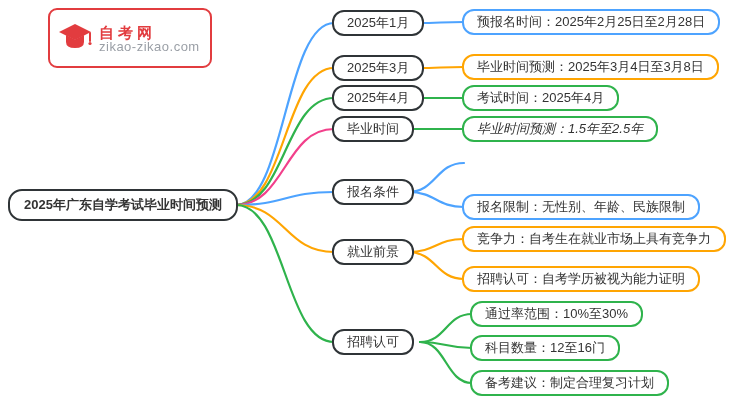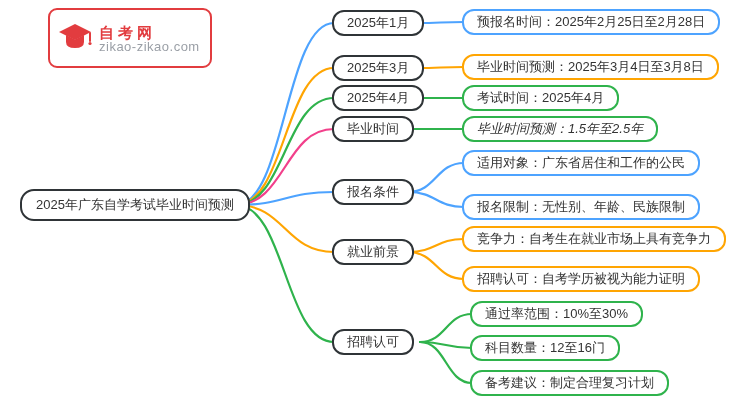--- a/index.html
+++ b/index.html
@@ -21,22 +21,21 @@
     font-size:13px; line-height:16px;
     color:var(--text);
     white-space:nowrap;
     text-align:center;
     z-index:2;
   }
   .root {
     border-radius:14px;
     padding:5px 14px;
     font-size:13px; line-height:18px;
-    font-weight:normal;
-    margin-left:12px;
+    font-weight:bold;
   }
   .c-blue   { border-color:var(--blue); }
   .c-orange { border-color:var(--orange); }
   .c-green  { border-color:var(--green); }
 
   
   #nd-root { left:8px;  top:189px; }
   #nd-b0 { left:332px; top:10px; }
   #nd-b1 { left:332px; top:55px; }
   #nd-b2 { left:332px; top:85px; }
@@ -126,21 +125,20 @@
   <div class="node" id="nd-b2">2025年4月</div>
   <div class="node" id="nd-b3">毕业时间</div>
   <div class="node" id="nd-b4">报名条件</div>
   <div class="node" id="nd-b5">就业前景</div>
   <div class="node" id="nd-b6">招聘认可</div>
 
   <div class="node c-blue" id="lf-0">预报名时间：2025年2月25日至2月28日</div>
   <div class="node c-orange" id="lf-1">毕业时间预测：2025年3月4日至3月8日</div>
   <div class="node c-green" id="lf-2">考试时间：2025年4月</div>
   <div class="node c-green" id="lf-3">毕业时间预测：1.5年至2.5年</div>
-  <div class="node c-blue" id="lf-4">适用对象：广东省居住和工作的公民</div>
   <div class="node c-blue" id="lf-5">报名限制：无性别、年龄、民族限制</div>
   <div class="node c-orange" id="lf-6">竞争力：自考生在就业市场上具有竞争力</div>
   <div class="node c-orange" id="lf-7">招聘认可：自考学历被视为能力证明</div>
   <div class="node c-green" id="lf-8">通过率范围：10%至30%</div>
   <div class="node c-green" id="lf-9">科目数量：12至16门</div>
   <div class="node c-green" id="lf-10">备考建议：制定合理复习计划</div>
 
 </div>
 
 </body></html>

